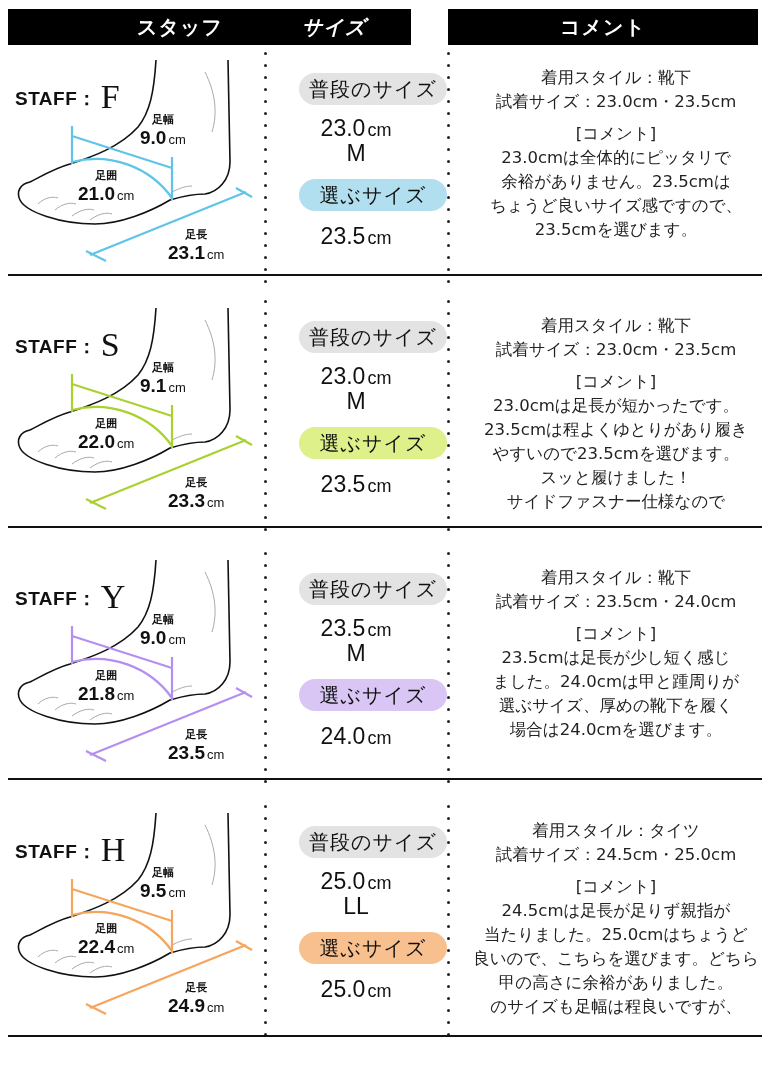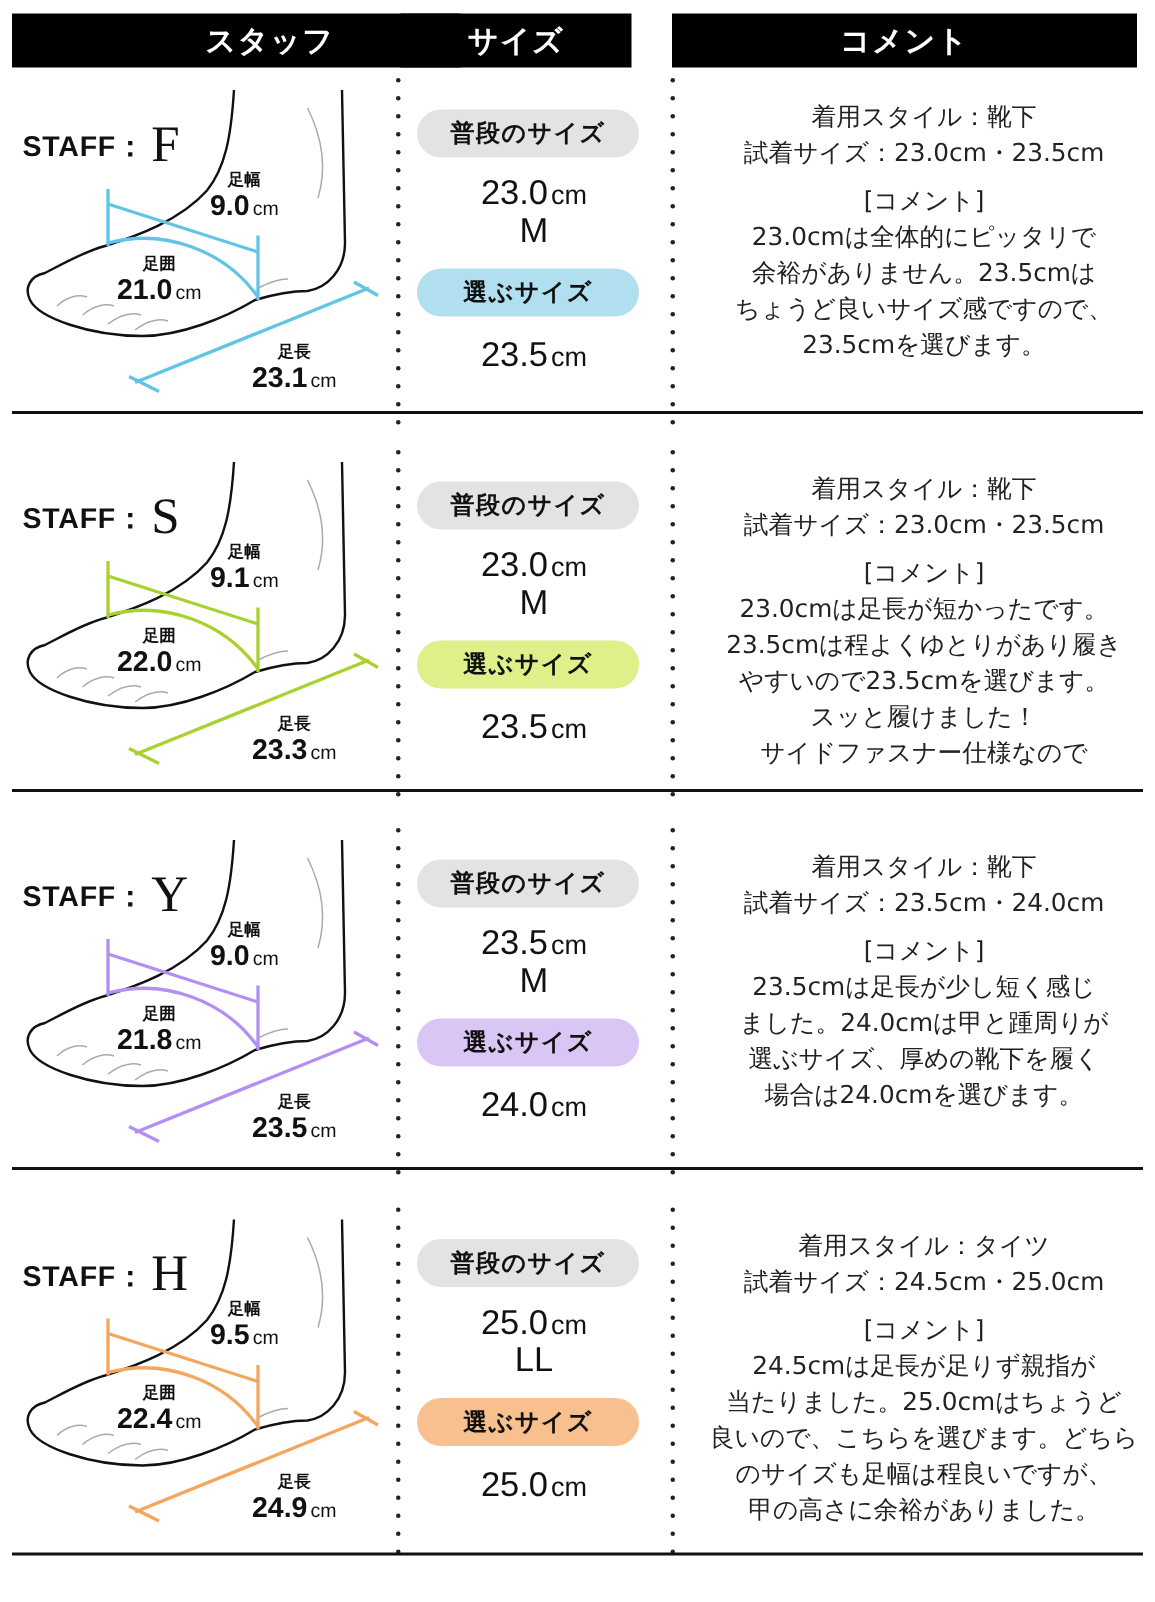--- a/index.html
+++ b/index.html
@@ -13,34 +13,34 @@
   .dots i { display:block; width:3px; height:3px; border-radius:50%; background:#222; margin:0 0 9px 0; }
   .staff { position:absolute; left:0; top:0; width:262px; height:240px; }
   .staff-label { position:absolute; left:15px; top:26px; font-family:"Liberation Sans",sans-serif; font-weight:bold; font-size:19px; letter-spacing:0.5px; }
   .staff-initial { font-family:"Liberation Serif","DejaVu Serif",serif; font-weight:normal; font-size:34px; vertical-align:-3px; margin-left:4px; }
   .meas { position:absolute; text-align:center; font-weight:bold; line-height:1; }
   .meas .k { font-size:11px; display:block; margin-bottom:3px; }
   .meas .v { font-size:19px; font-family:"Liberation Sans",sans-serif; }
   .meas .u { font-size:13px; font-weight:normal; margin-left:2px; font-family:"Liberation Sans",sans-serif; }
   .foot { position:absolute; left:0; top:0; }
   .size { position:absolute; left:270px; width:172px; top:0; height:240px; text-align:center; }
-  .pill { position:absolute; left:8px; width:148px; height:32px; border-radius:16px; font-weight:bold; font-size:16px;
+  .pill { position:absolute; left:29px; width:148px; height:32px; border-radius:16px; font-weight:normal; font-size:20px;
           display:flex; align-items:center; justify-content:center; letter-spacing:1px; }
   .pill.normal { background:#e3e3e3; }
   .val { position:absolute; left:0; width:172px; text-align:center; font-family:"Liberation Sans",sans-serif; font-size:23px; line-height:25px; }
   .val .u { font-size:18px; margin-left:2px; }
   .comment { position:absolute; left:466px; width:300px; top:0; font-size:16.5px; line-height:24px; color:#222; }
   .comment p { margin:0; white-space:nowrap;text-align:center; }
   .comment .gap { height:8px; }
 </style>
 </head>
 <body>
 
 <div class="hdr" style="left:8px;width:254px;padding-left:45px;">スタッフ</div>
-<div class="hdr" style="left:267px;width:154px;">サイズ</div>
+<div class="hdr" style="left:257px;width:154px;font-style:italic;">サイズ</div>
 <div class="hdr" style="left:448px;width:310px;">コメント</div>
 
 <div id="rows">
   <div class="row" style="top: 52px; height: 240px;">
     <div class="staff">
       <svg class="foot" width="262" height="240" viewBox="0 0 262 240">
 
         <path d="M156 8 C154 40,150 60,138 75 C120 95,92 105,70 112 C55 116,40 125,30 130 C20 132,16 140,20 148 C26 160,60 172,95 172 C120 172,150 160,170 148 C180 145,195 142,205 142 C218 140,230 128,230 110 L228 8" fill="none" stroke="#111" stroke-width="1.6"></path>
         <path d="M205 20 C215 40,218 60,212 80" fill="none" stroke="#aaa" stroke-width="1"></path>
         <path d="M38 152 C44 146,52 144,58 146" fill="none" stroke="#aaa" stroke-width="1"></path>
@@ -387,18 +387,18 @@
         <i></i>
       </div>
     <div class="comment" style="top: 14px;">
         <p>着用スタイル：タイツ</p>
         <p>試着サイズ：24.5cm・25.0cm</p>
         <div class="gap"></div>
         <p>[コメント]</p>
         <p>24.5cmは足長が足りず親指が</p>
         <p>当たりました。25.0cmはちょうど</p>
         <p>良いので、こちらを選びます。どちら</p>
+        <p>甲の高さに余裕がありました。</p>
         <p>のサイズも足幅は程良いですが、</p>
-        <p>甲の高さに余裕がありました。</p>
       </div>
   </div>
 <div class="rule" style="top: 1035px;"></div>
   </div>
 
 </body></html>

